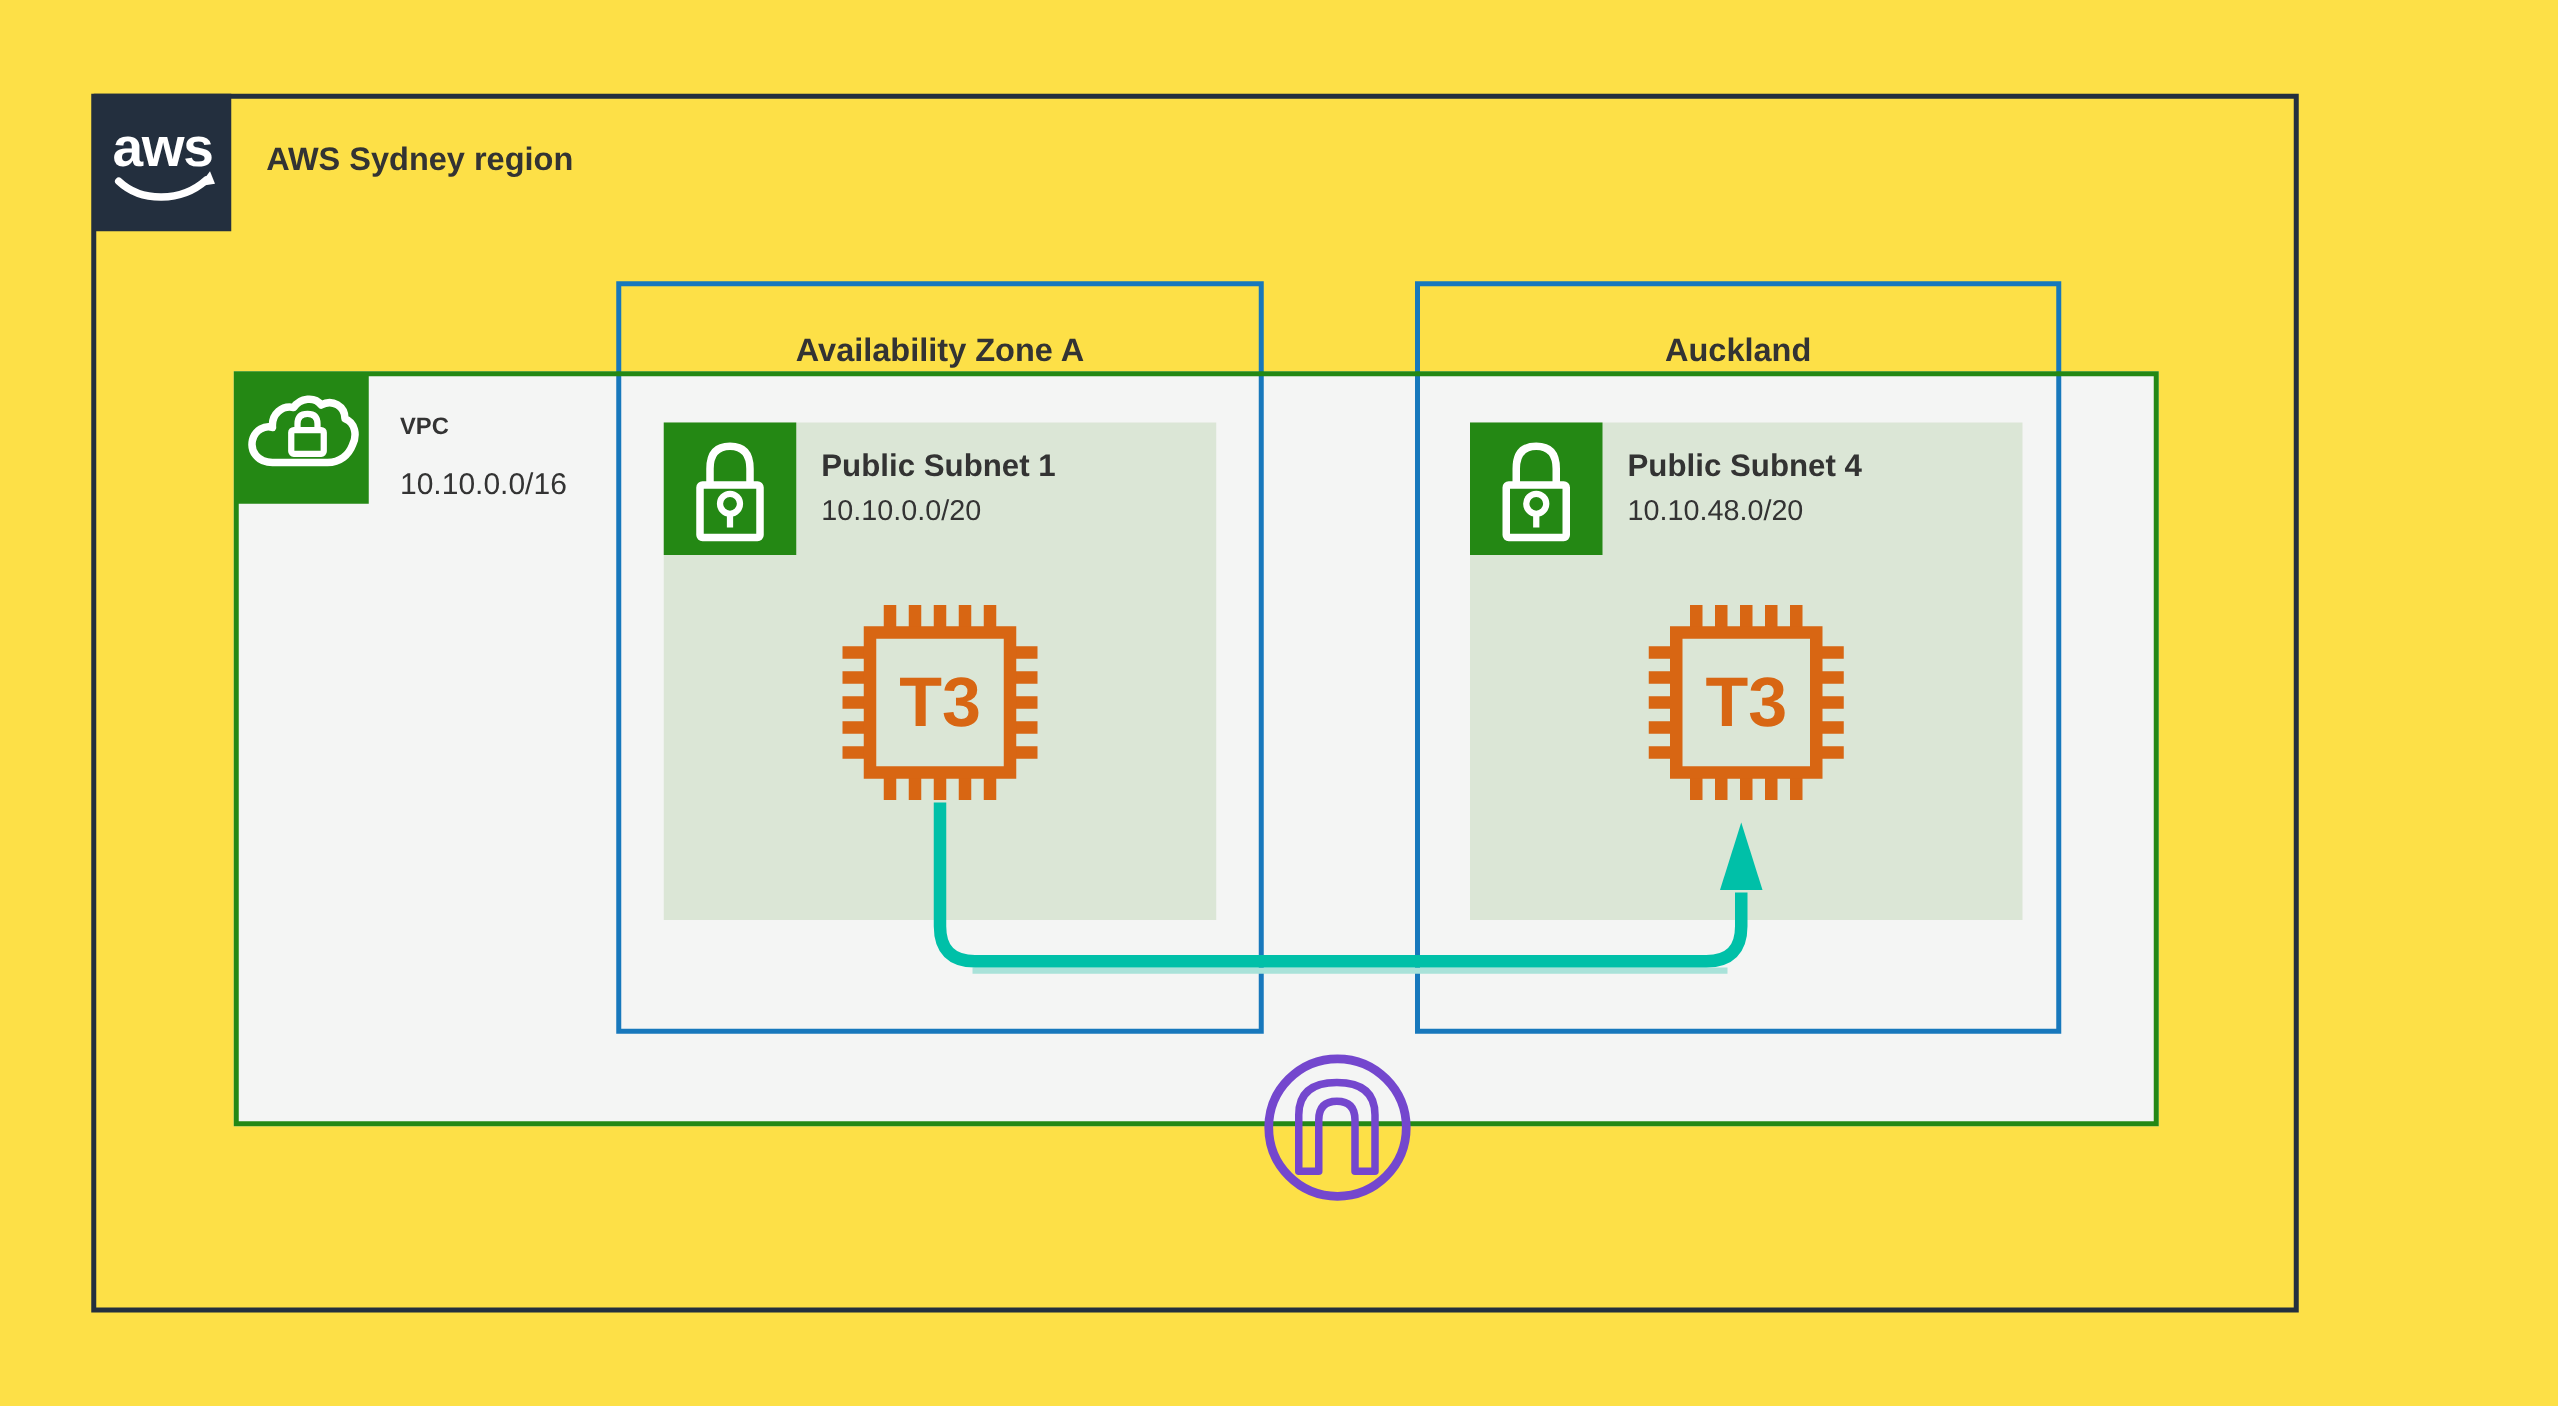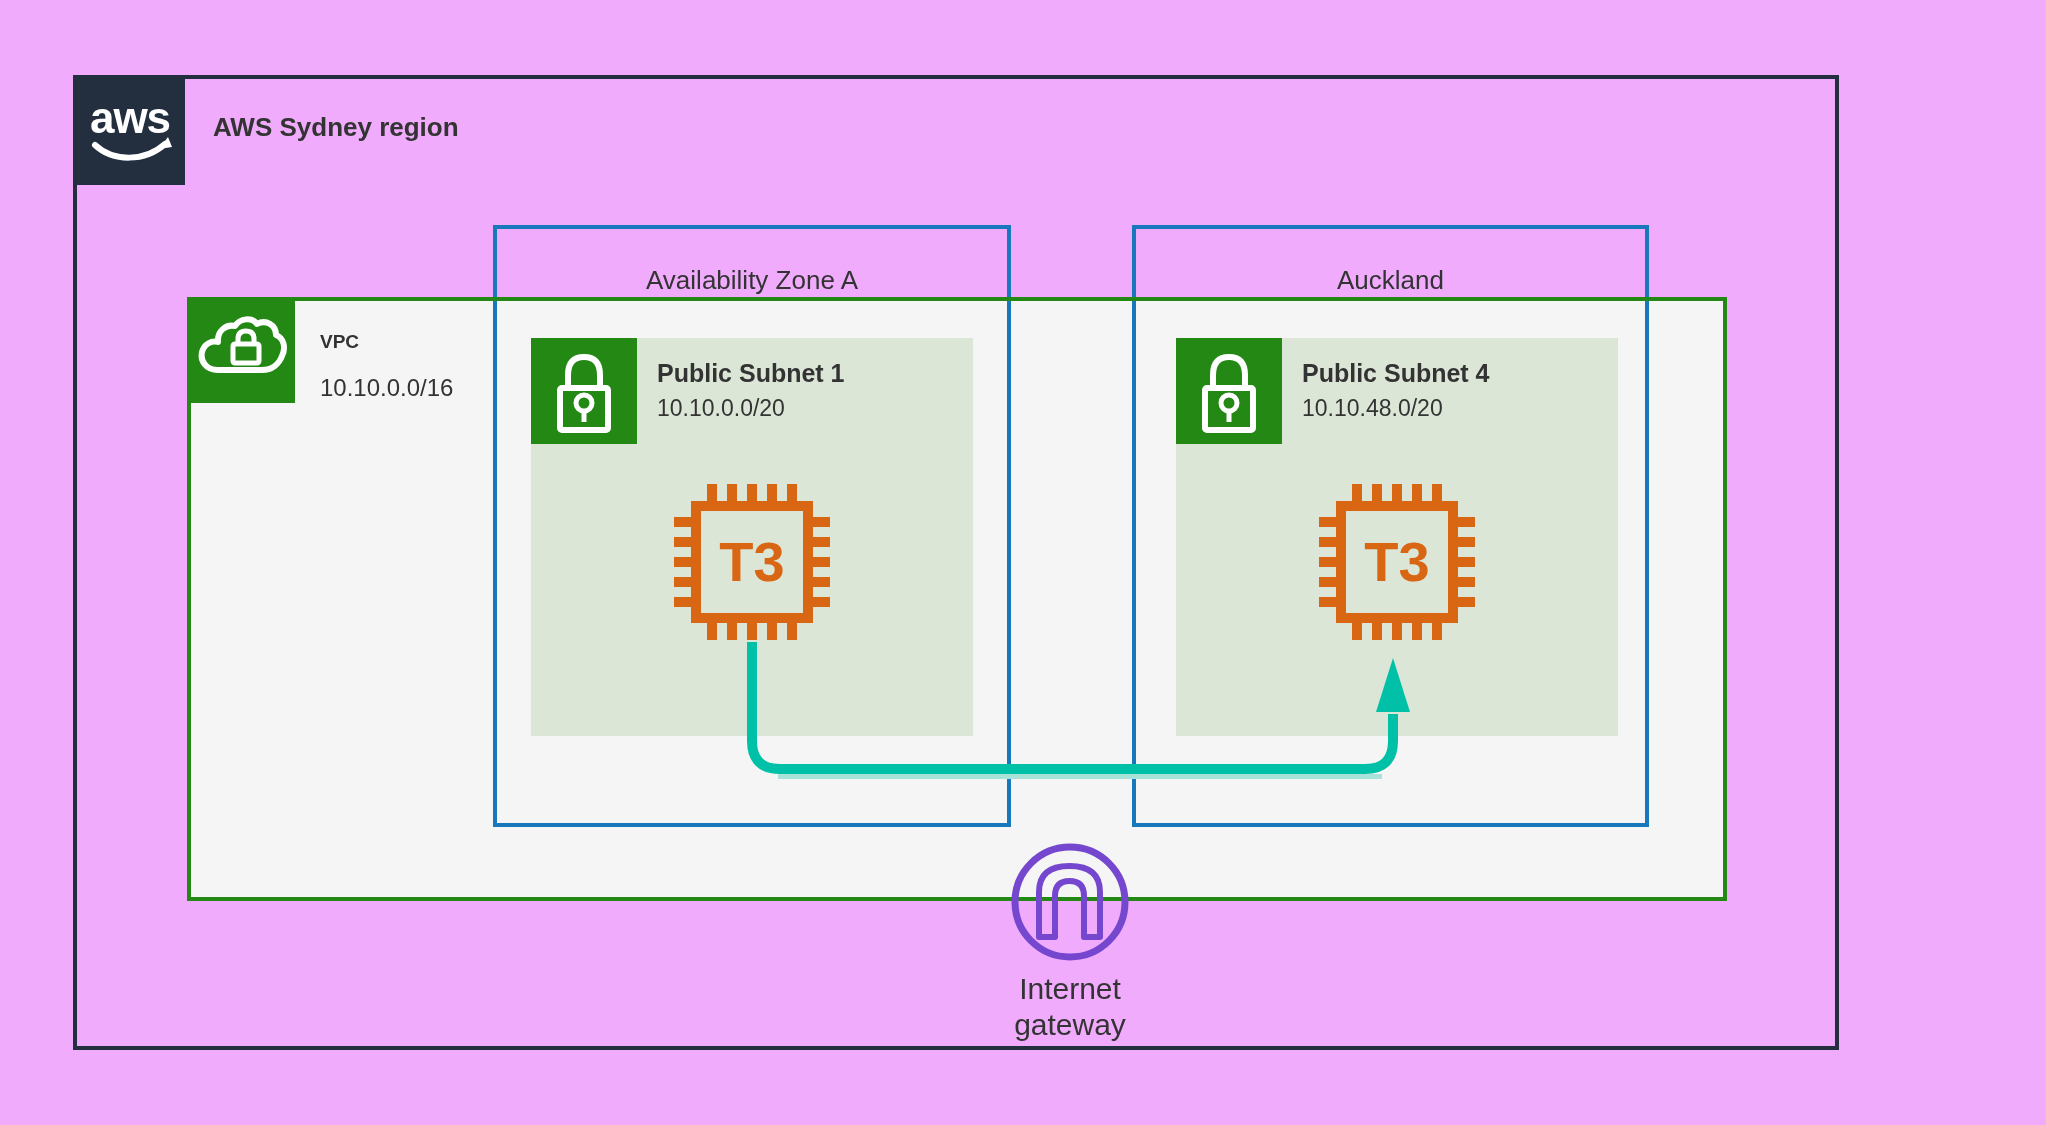--- a/index.html
+++ b/index.html
@@ -1,33 +1,33 @@
 <!DOCTYPE html>
 <html><head>
 <meta charset="utf-8">
 <style>
   html,body{margin:0;padding:0;background:#ffffff;}
   body{font-family:"Liberation Sans", sans-serif;color:#333333;}
-  .canvas{position:relative;width:2046px;height:1125px;background:#f0abfc;overflow:hidden;}
+  .canvas{position:relative;width:2046px;height:1125px;background:#fde047;overflow:hidden;}
   .abs{position:absolute;}
 
   .outer-region{left:73px;top:75px;width:1766px;height:975px;
     border:4px solid #232F3E;box-sizing:border-box;background:transparent;}
   .aws-logo{left:75px;top:75px;width:110px;height:110px;background:#232F3E;}
   .aws-logo svg{display:block;width:110px;height:110px;}
   .region-title{left:213px;top:112px;font-size:26px;font-weight:bold;color:#333333;}
 
   .vpc-fill{left:187px;top:297px;width:1540px;height:604px;background:#F4F5F4;}
   .vpc-border{left:187px;top:297px;width:1540px;height:604px;
     border:4px solid #248814;box-sizing:border-box;pointer-events:none;}
 
   .az{top:225px;height:602px;border:4px solid #1778BC;box-sizing:border-box;background:transparent;}
   .az-a{left:493px;width:518px;}
   .az-b{left:1132px;width:517px;}
-  .az-label{margin-top:36px;text-align:center;font-weight:normal;font-size:26px;color:#333333;}
+  .az-label{margin-top:36px;text-align:center;font-weight:bold;font-size:26px;color:#333333;}
 
   .subnet{top:338px;width:442px;height:398px;background:#DBE6D6;}
   .subnet-1{left:531px;} .subnet-4{left:1176px;}
 
   .sq-icon{top:338px;width:106px;height:106px;background:#248814;}
   .sq-icon svg{display:block;width:106px;height:106px;}
   .icon-1{left:531px;} .icon-4{left:1176px;}
 
   .subnet-label{top:359px;}
   .label-1{left:657px;} .label-4{left:1302px;}
@@ -162,18 +162,14 @@
       <path d="M752,642 L752,741 Q752,769 780,769 L1365,769 Q1393,769 1393,741 L1393,714" fill="none" stroke="#00C0A8" stroke-width="10"></path>
       <polygon points="1393,658 1376,712 1410,712" fill="#00C0A8"></polygon>
     </g>
     <g>
       <circle cx="1070" cy="902" r="55" fill="none" stroke="#7447CE" stroke-width="7"></circle>
       <path d="M1039,937 L1039,892 Q1039,866 1069.5,866 Q1100,866 1100,892 L1100,937
                L1084,937 L1084,896 Q1084,881 1069.5,881 Q1055,881 1055,896 L1055,937 Z" fill="none" stroke="#7447CE" stroke-width="6" stroke-linejoin="round"></path>
     </g>
   </svg>
 
-  <div class="abs igw-label">
-    <div>Internet</div>
-    <div>gateway</div>
-  </div>
 
 </div>
 
 </body></html>

